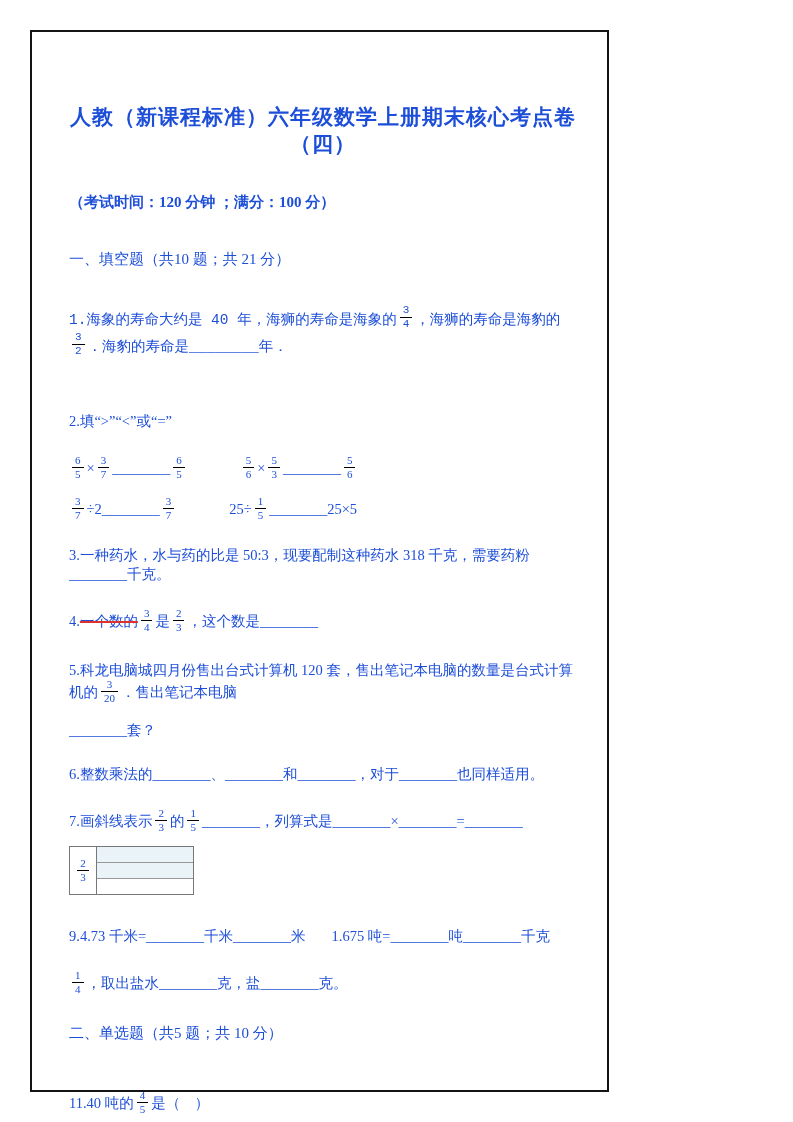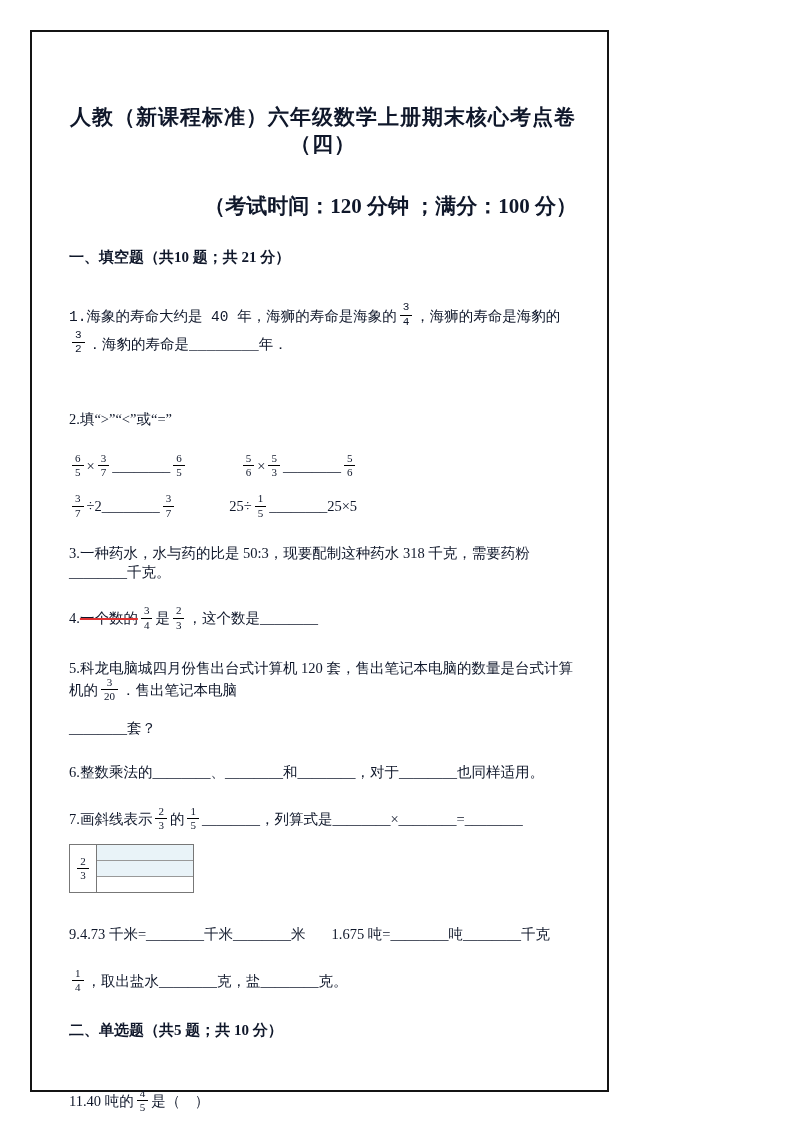--- a/index.html
+++ b/index.html
@@ -1,26 +1,26 @@
 <!DOCTYPE html>
 <html style="--strike: #e03131; --strip-fill: #e9f3f8;"><head>
 <meta charset="utf-8">
 <style>
   html,body { margin:0; padding:0; background:#ffffff; }
   .page {
     position:relative; width:639px; height:1122px; background:#fff;
-    font-family:"Liberation Serif","DejaVu Serif",serif; color:#0f172a;
+    font-family:"Liberation Serif","DejaVu Serif",serif; color:#1d4ed8;
     overflow:hidden;
   }
   .frame { position:absolute; left:30px; top:30px; right:30px; bottom:30px;
     border:2px solid #141414; pointer-events:none; }
   .content { position:absolute; left:69px; right:62px; top:104px; font-size:14.5px; line-height:1.3; }
   .title { font-size:21px; font-weight:bold; text-align:center; margin:0 0 34px; letter-spacing:1px; }
-  .subtitle { font-size:21px; font-weight:bold; text-align:right; margin:0 0 28px; }
-  .section { font-size:15px; font-weight:bold; margin:0 0 36px; }
+  .subtitle { font-size:15px; font-weight:bold; text-align:left; margin:0 0 38px; }
+  .section { font-size:15px; font-weight:normal; margin:0 0 36px; }
   .section2 { margin-top:14px; margin-bottom:48px; }
   .q { margin:0 0 25px; }
   .q1 { margin-bottom:52px;font-family:Liberation Mono, monospace; }
   .mathrow { margin:0 0 13px; }
   .frac { display:inline-block; vertical-align:middle; text-align:center;
     font-size:11px; line-height:1.2; margin:0 3px; position:relative; top:-2px; }
   .frac .num { display:block; border-bottom:1px solid #000; padding:0 3px; }
   .frac .den { display:block; padding:0 3px; }
   .blank { white-space:pre; }
   .struck { text-decoration:line-through; text-decoration-color:var(--strike,#e03131); text-decoration-thickness:2px; }

